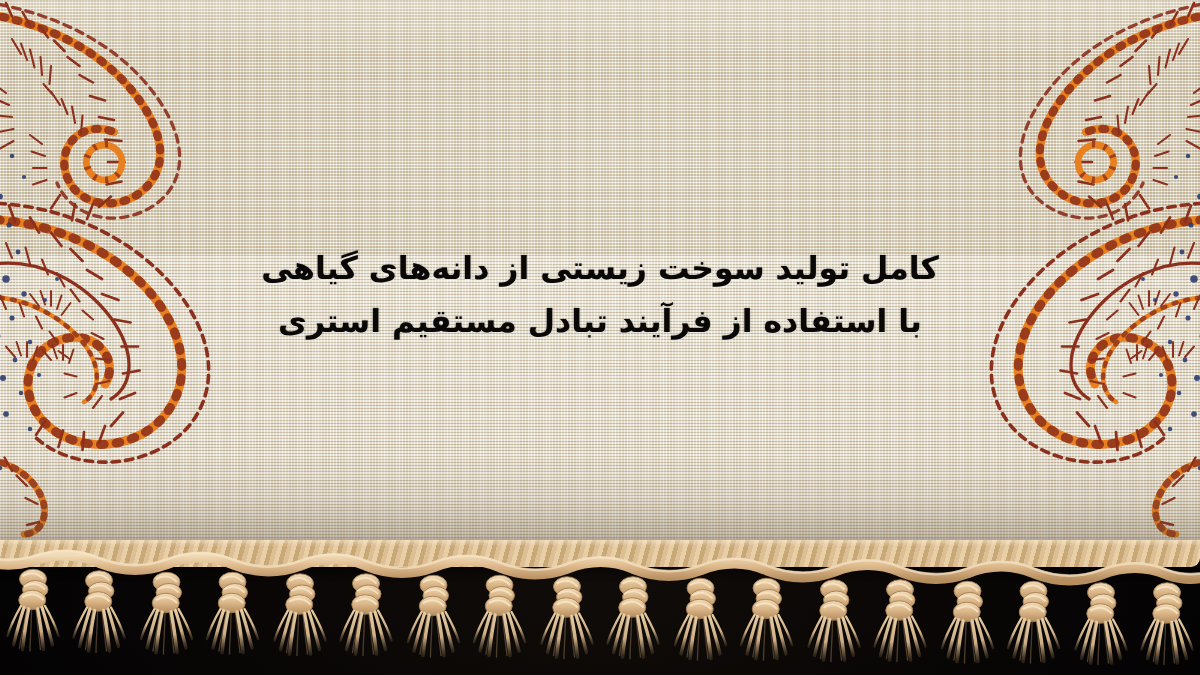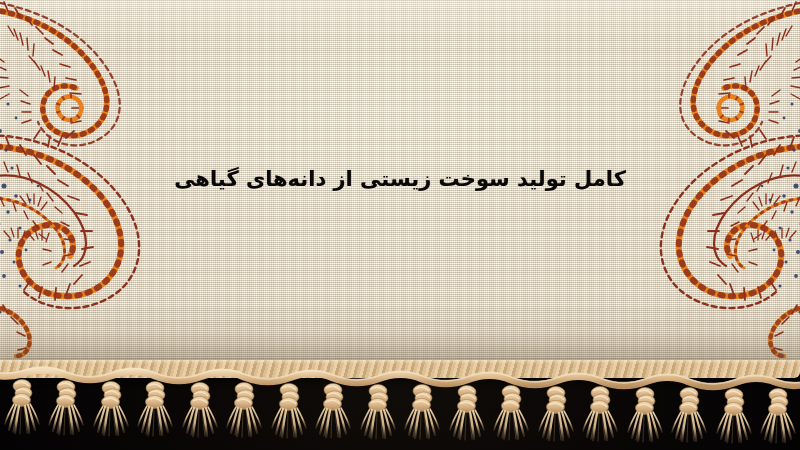--- a/index.html
+++ b/index.html
@@ -348,20 +348,21 @@
           <circle cx="4" cy="108" r="1.6"></circle>
             <circle cx="30" cy="118" r="1.4"></circle>
           <circle cx="2" cy="300" r="1.6"></circle>
             <circle cx="14" cy="312" r="1.5"></circle>
         </g>
       </svg>
     </div>
 
     <div class="title-block">
       <div class="title-line">کامل تولید سوخت زیستی از دانه‌های گیاهی</div>
+      <div class="title-line">با استفاده از فرآیند تبادل مستقیم استری</div>
     </div>
 
   </div>
 
   <div class="edge-braid"></div>
 
   <div class="fringe">
     <svg viewBox="0 0 800 84" preserveAspectRatio="none" aria-hidden="true">
       <defs>
         <linearGradient id="cordg" x1="0" y1="0" x2="0" y2="1">

